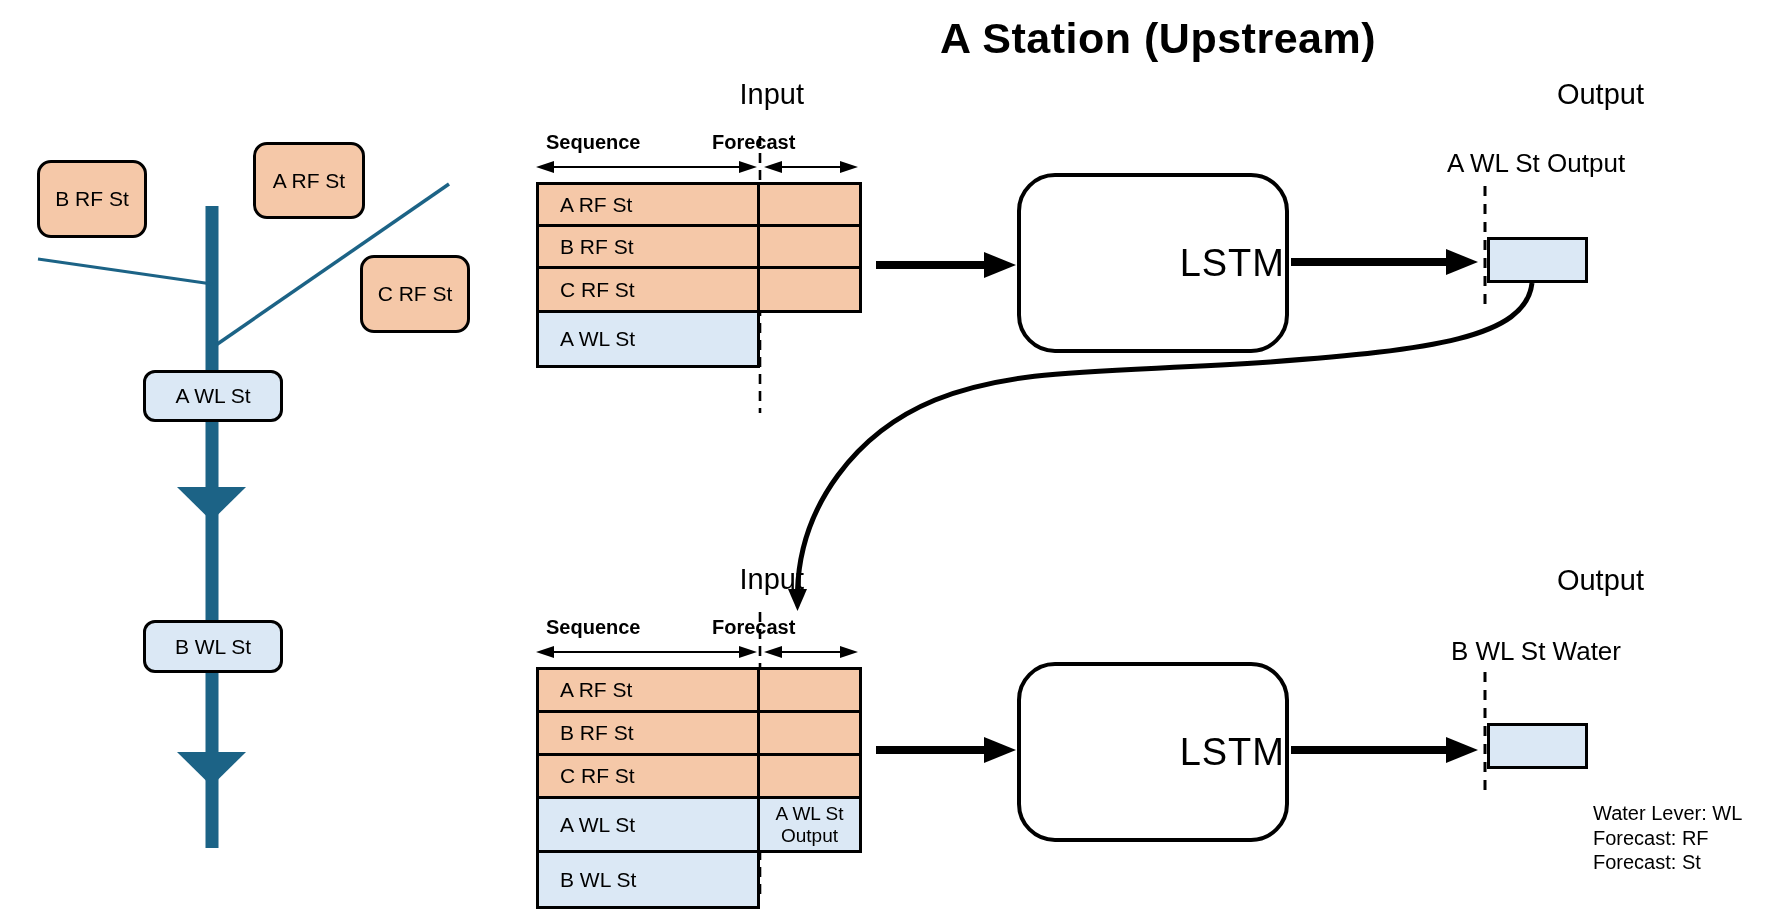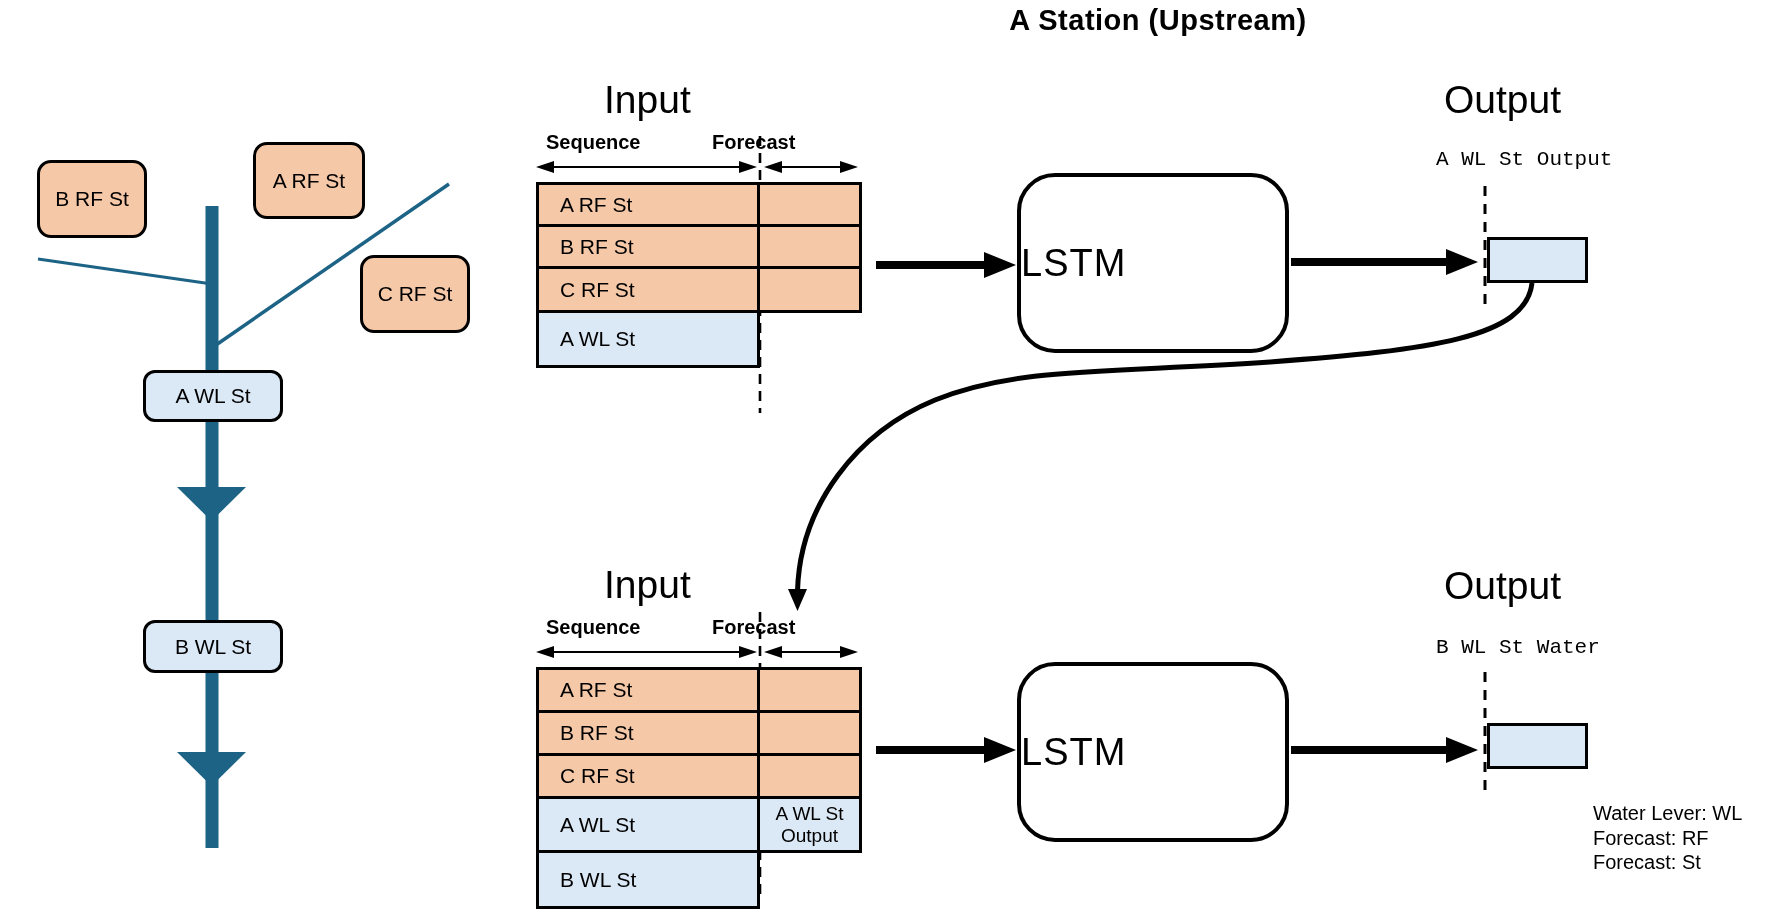--- a/index.html
+++ b/index.html
@@ -10,41 +10,41 @@
   }
   svg.layer{position:absolute;left:0;top:0;z-index:1;}
   .map-box{
     position:absolute;z-index:2;border:3px solid #000;
     display:flex;align-items:center;justify-content:center;
     font-size:21px;box-sizing:border-box;
   }
   .map-rf{background:var(--rainfall);border-radius:14px;}
   .map-wl{background:var(--water-level);border-radius:12px;}
   .title{
-    position:absolute;z-index:2;font-size:29px;font-weight:bold;
-    text-align:center;white-space:nowrap;letter-spacing:.5px;
+    position:absolute;z-index:2;font-size:43px;font-weight:bold;
+    text-align:center;white-space:nowrap;letter-spacing:.5px;margin-top:10px;
   }
-  .h-md{position:absolute;z-index:2;font-size:39px;text-align:left;}
+  .h-md{position:absolute;z-index:2;font-size:29px;text-align:right;}
   .lbl{position:absolute;z-index:2;font-size:20px;text-align:left;white-space:nowrap;font-weight:bold;}
-  .out-name{position:absolute;z-index:2;font-size:21px;white-space:nowrap;font-family:Liberation Mono, monospace;}
+  .out-name{position:absolute;z-index:2;font-size:26px;text-align:center;white-space:nowrap;}
   .trow{
     position:absolute;z-index:2;border:3px solid #000;box-sizing:border-box;
     display:flex;align-items:center;font-size:21px;padding-left:21px;
   }
   .fcell{
     position:absolute;z-index:2;border:3px solid #000;box-sizing:border-box;
     display:flex;flex-direction:column;align-items:center;justify-content:center;
     font-size:19px;line-height:1.15;text-align:center;padding:0;
   }
   .fill-rf{background:var(--rainfall);}
   .fill-wl{background:var(--water-level);}
   .lstm{
     position:absolute;z-index:2;width:272px;height:180px;background:#fff;
     border:4px solid #000;border-radius:38px;box-sizing:border-box;
-    display:flex;align-items:center;justify-content:flex-start;font-size:38px;letter-spacing:1px;
+    display:flex;align-items:center;justify-content:flex-end;font-size:38px;letter-spacing:1px;
   }
   .outbox{
     position:absolute;z-index:2;width:101px;height:46px;border:3px solid #000;
     background:var(--water-level);box-sizing:border-box;
   }
   .legend{position:absolute;z-index:2;font-size:20px;line-height:24.5px;white-space:nowrap;margin-left:8px;}
 </style>
 </head>
 <body>
 

